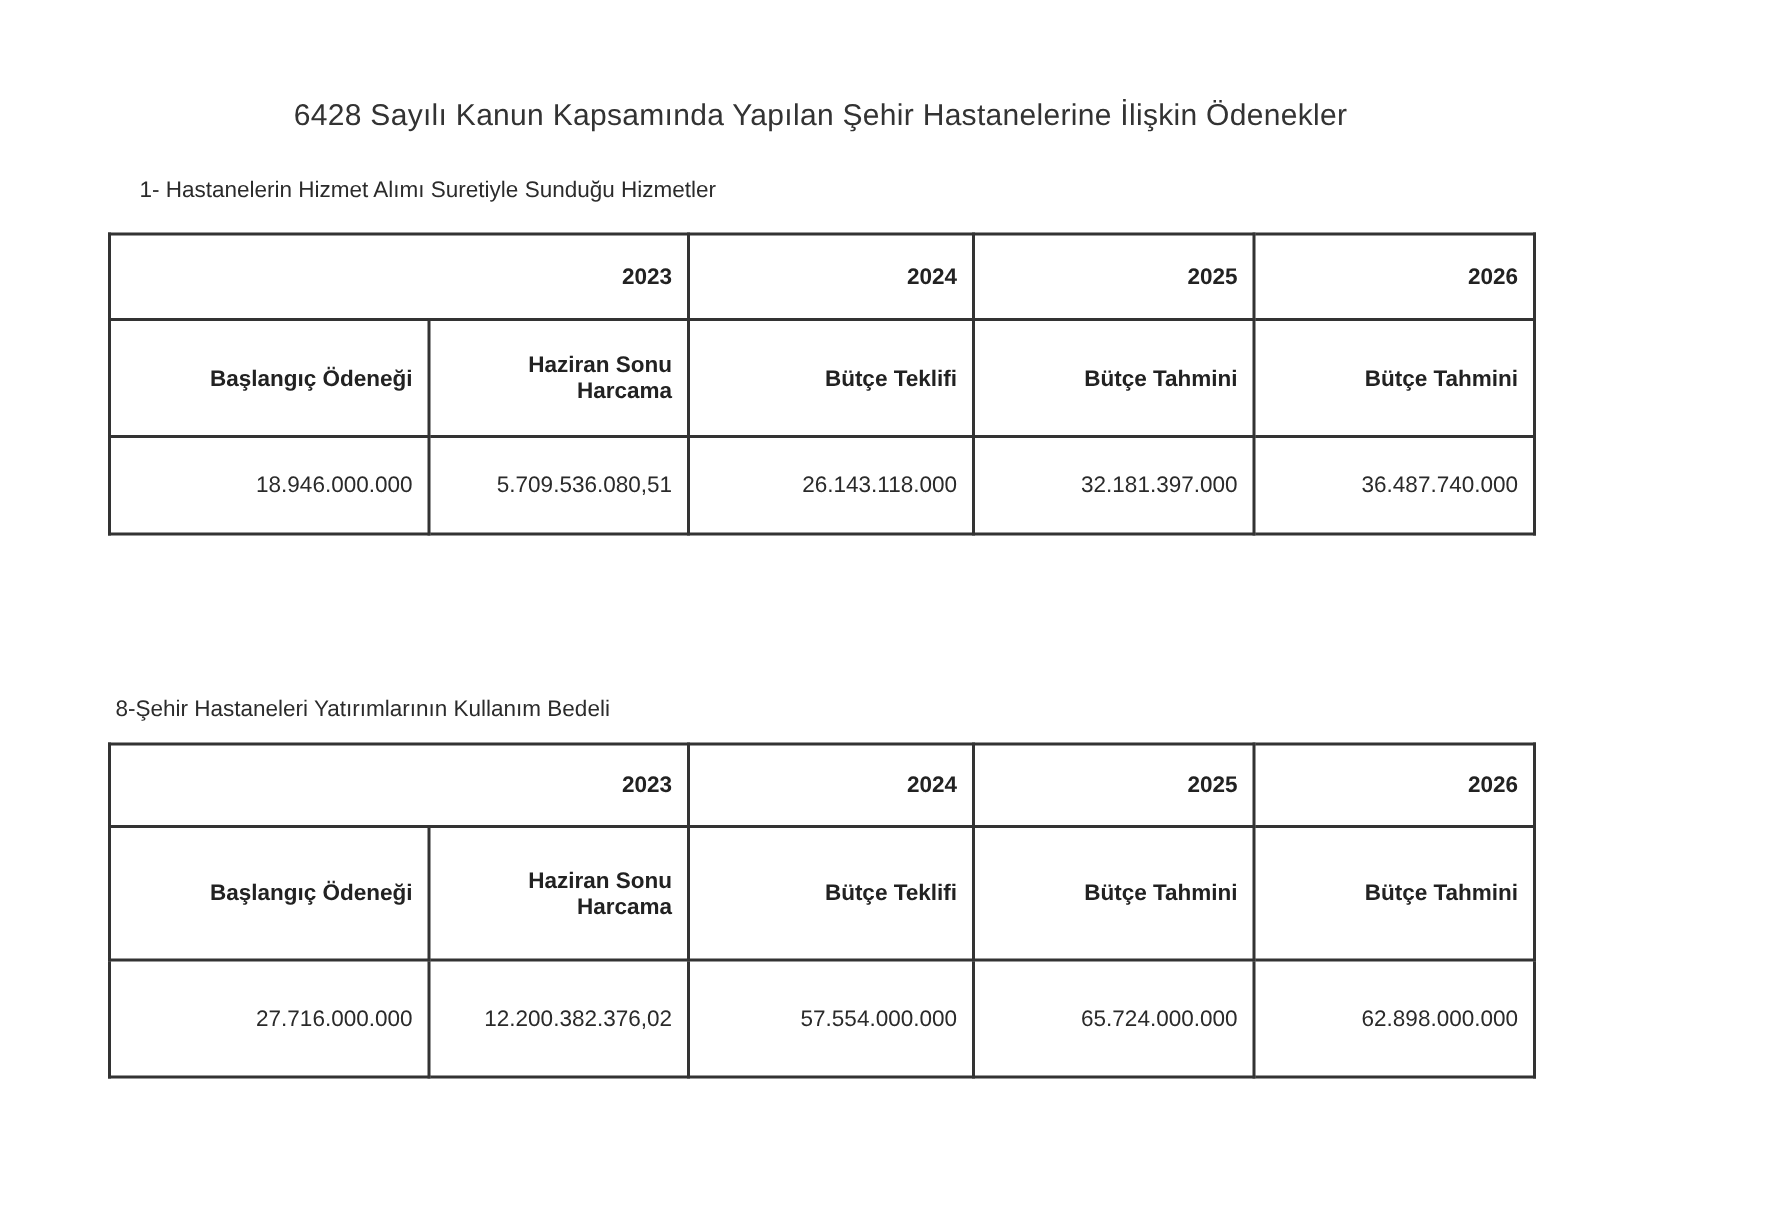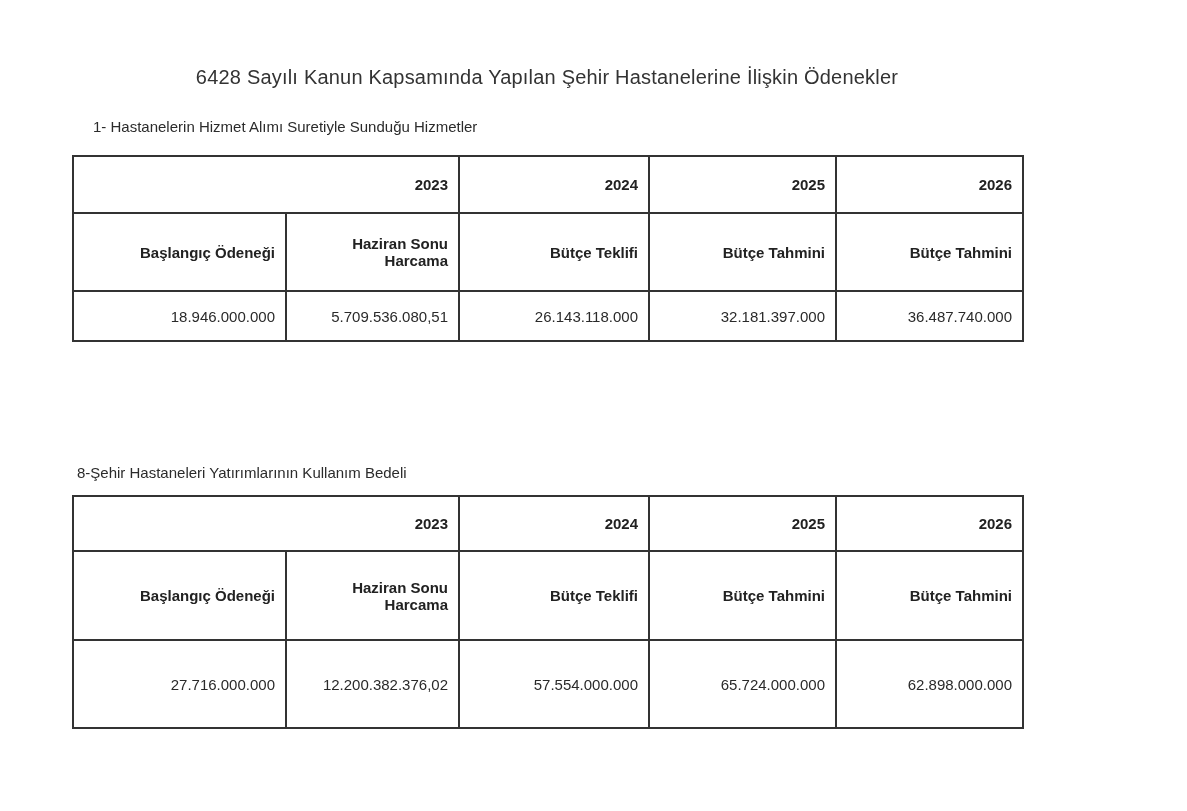--- a/index.html
+++ b/index.html
@@ -57,24 +57,24 @@
     font-weight: 700;
     color: #222222;
   }
   table.budget td {
     font-size: 15px;
     font-weight: 400;
     color: #2a2a2a;
   }
   .t1 tr.year-row   { height: 57px; }
   .t1 tr.header-row { height: 78px; }
-  .t1 tr.value-row  { height: 50px; }
+  .t1 tr.value-row  { height: 65px; }
   .t2 tr.year-row   { height: 55px; }
   .t2 tr.header-row { height: 89px; }
-  .t2 tr.value-row  { height: 88px; }
+  .t2 tr.value-row  { height: 78px; }
 </style>
 </head>
 <body>
 
 <div class="page">
 
   <div class="doc-title">6428 Sayılı Kanun Kapsamında Yapılan Şehir Hastanelerine İlişkin Ödenekler</div>
 
   <div class="section-label s1">1- Hastanelerin Hizmet Alımı Suretiyle Sunduğu Hizmetler</div>
 

